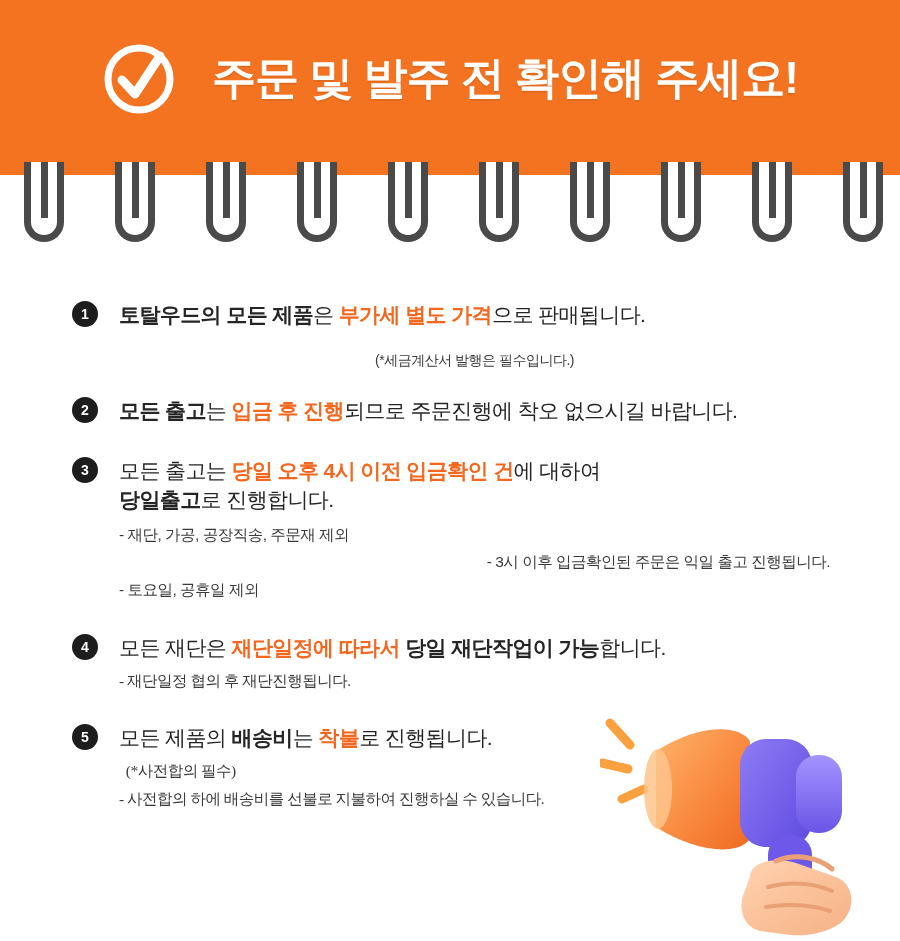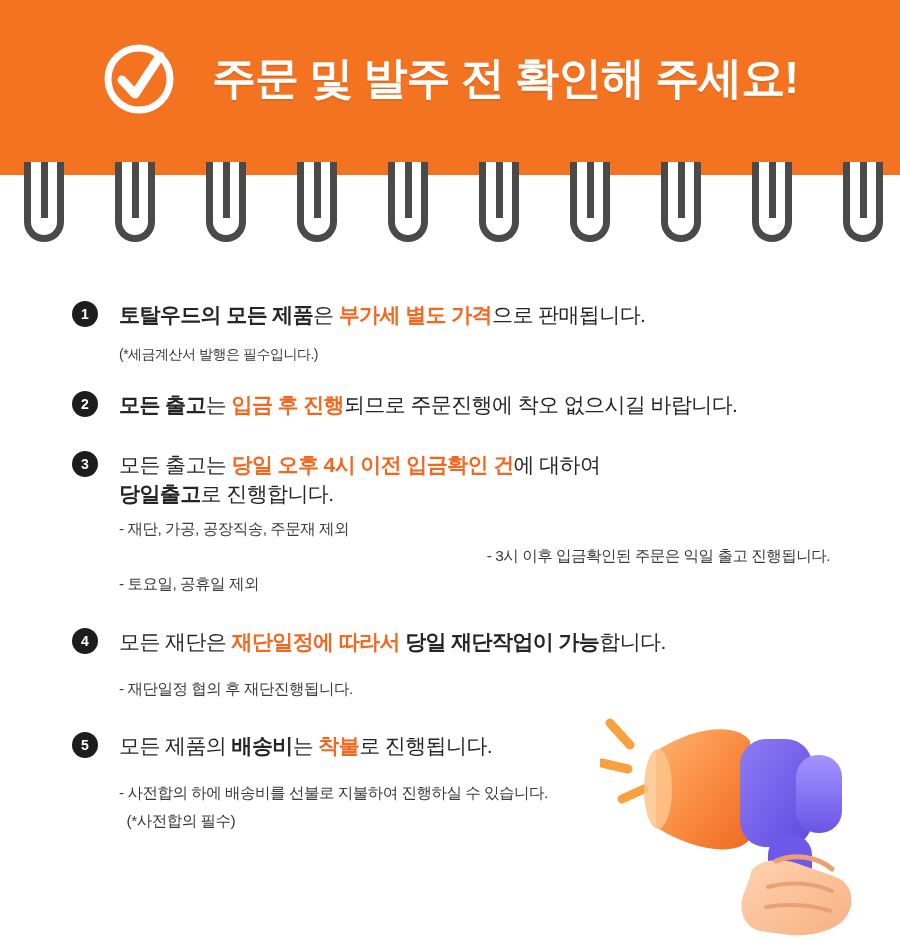--- a/index.html
+++ b/index.html
@@ -128,26 +128,27 @@
   }
   .b { font-weight: bold; margin-top: 37px; }
   .o { color: #f4671f; font-weight: bold; text-align: right; }
   .sub {
     font-size: 15.5px;
     color: #3a3a3a;
     letter-spacing: -0.5px;
     line-height: 1.75;
     margin-top: 6px;
   }
-  .sub.tight { margin-top: 19px; }
+  .sub.tight { margin-top: 5px; font-family: Liberation Serif, serif; }
   .note {
     font-size: 14px;
     color: #3a3a3a;
     letter-spacing: -0.5px;
-    margin-top: 16px;
+    margin-top: 22px;
+    text-align: center;
   }
 
   
   #item-1 { margin-bottom: 26px; }
   #item-2 { margin-bottom: 30px; }
   #item-3 { margin-bottom: 30px; }
   #item-4 { margin-bottom: 28px; }
   #item-5 { margin-bottom: 0; }
 
   
@@ -246,22 +247,22 @@
     <div class="line"><span>모든 재단은 </span><span class="o">재단일정에 따라서</span><span> </span><span class="b">당일 재단작업이 가능</span><span>합니다.</span></div>
     <div class="sub tight">
         <div style="white-space: pre;">- 재단일정 협의 후 재단진행됩니다.</div>
       </div>
   </div>
 
   <div class="item" id="item-5">
     <span class="num">5</span>
     <div class="line"><span>모든 제품의 </span><span class="b">배송비</span><span>는 </span><span class="o">착불</span><span>로 진행됩니다.</span></div>
     <div class="sub tight">
+        <div style="white-space: pre;">  (*사전합의 필수)</div>
         <div style="white-space: pre;">- 사전합의 하에 배송비를 선불로 지불하여 진행하실 수 있습니다.</div>
-        <div style="white-space: pre;">  (*사전합의 필수)</div>
       </div>
   </div>
 
 </div>
 
 <div class="megaphone">
   <svg viewBox="0 0 280 230" width="280" height="230" aria-hidden="true">
     <defs>
       <linearGradient id="gHorn" x1="0" y1="0" x2="1" y2="1">
         <stop offset="0%" stop-color="#ffb36b"></stop>

